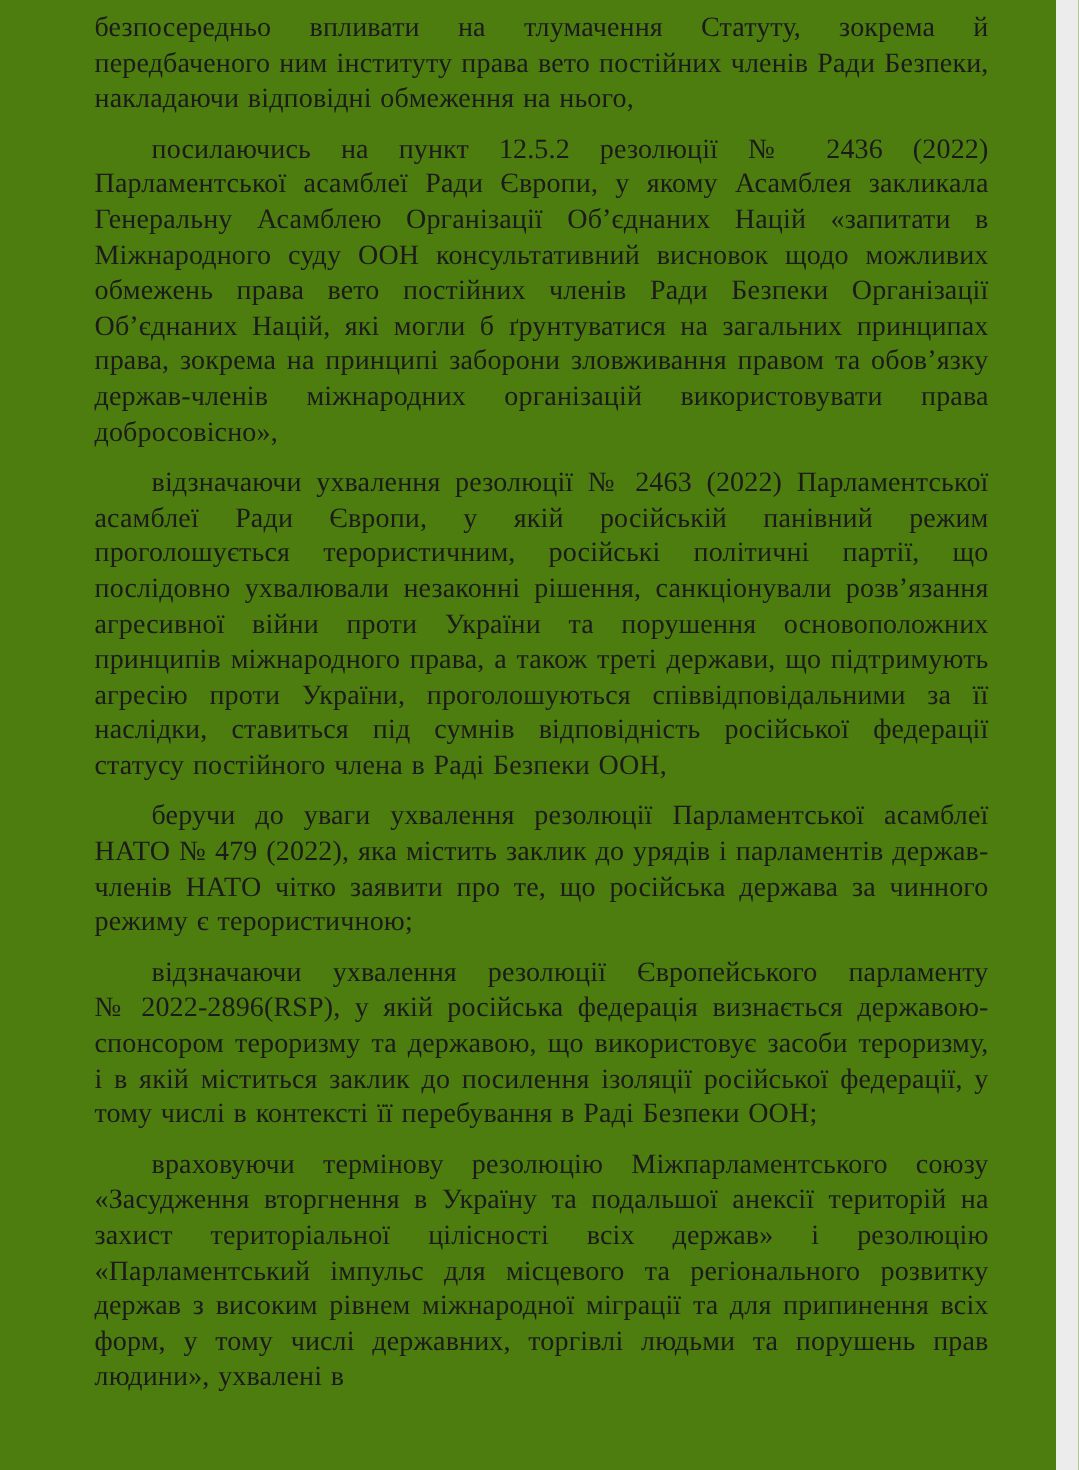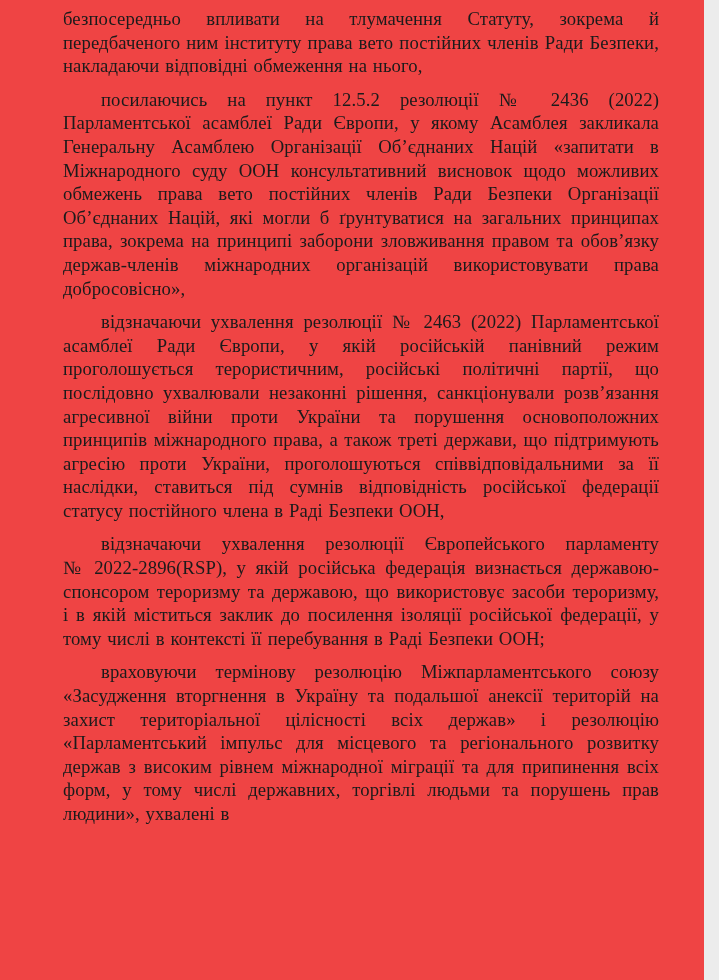--- a/index.html
+++ b/index.html
@@ -13,21 +13,21 @@
     overflow: hidden;
     position: relative;
     font-family: "Liberation Serif", "DejaVu Serif", serif;
   }
   .doc-page {
     position: absolute;
     left: 0;
     top: 0;
     width: 719px;
     height: 980px;
-    background: #ef4444;
+    background: #4d7c0f;
   }
   .doc-text {
     position: absolute;
     left: 63px;
     top: 7px;
     width: 596px;
     color: #1b1b1b;
     font-size: 18.7px;
     line-height: 23.6px;
     text-align: justify;
@@ -53,17 +53,18 @@
   }
 </style>
 </head>
 <body>
 
 <div class="doc-page">
   <div class="doc-text">
     <p class="para no-indent">безпосередньо впливати на тлумачення Статуту, зокрема й передбаченого ним інституту права вето постійних членів Ради Безпеки, накладаючи відповідні обмеження на нього,</p>
     <p class="para">посилаючись на пункт 12.5.2 резолюції №&nbsp;2436 (2022) Парламентської асамблеї Ради Європи, у якому Асамблея закликала Генеральну Асамблею Організації Об’єднаних Націй «запитати в Міжнародного суду ООН консультативний висновок щодо можливих обмежень права вето постійних членів Ради Безпеки Організації Об’єднаних Націй, які могли б ґрунтуватися на загальних принципах права, зокрема на принципі заборони зловживання правом та обов’язку держав-членів міжнародних організацій використовувати права добросовісно»,</p>
     <p class="para">відзначаючи ухвалення резолюції №&nbsp;2463 (2022) Парламентської асамблеї Ради Європи, у якій російській панівний режим проголошується терористичним, російські політичні партії, що послідовно ухвалювали незаконні рішення, санкціонували розв’язання агресивної війни проти України та порушення основоположних принципів міжнародного права, а також треті держави, що підтримують агресію проти України, проголошуються співвідповідальними за її наслідки, ставиться під сумнів відповідність російської федерації статусу постійного члена в Раді Безпеки ООН,</p>
+    <p class="para">беручи до уваги ухвалення резолюції Парламентської асамблеї НАТО №&nbsp;479 (2022), яка містить заклик до урядів і парламентів держав-членів НАТО чітко заявити про те, що російська держава за чинного режиму є терористичною;</p>
     <p class="para">відзначаючи ухвалення резолюції Європейського парламенту №&nbsp;2022-2896(RSP), у якій російська федерація визнається державою-спонсором тероризму та державою, що використовує засоби тероризму, і в якій міститься заклик до посилення ізоляції російської федерації, у тому числі в контексті її перебування в Раді Безпеки ООН;</p>
     <p class="para">враховуючи термінову резолюцію Міжпарламентського союзу «Засудження вторгнення в Україну та подальшої анексії територій на захист територіальної цілісності всіх держав» і резолюцію «Парламентський імпульс для місцевого та регіонального розвитку держав з високим рівнем міжнародної міграції та для припинення всіх форм, у тому числі державних, торгівлі людьми та порушень прав людини», ухвалені в</p>
   </div>
   <div class="page-edge"></div>
 </div>
 
 </body></html>

